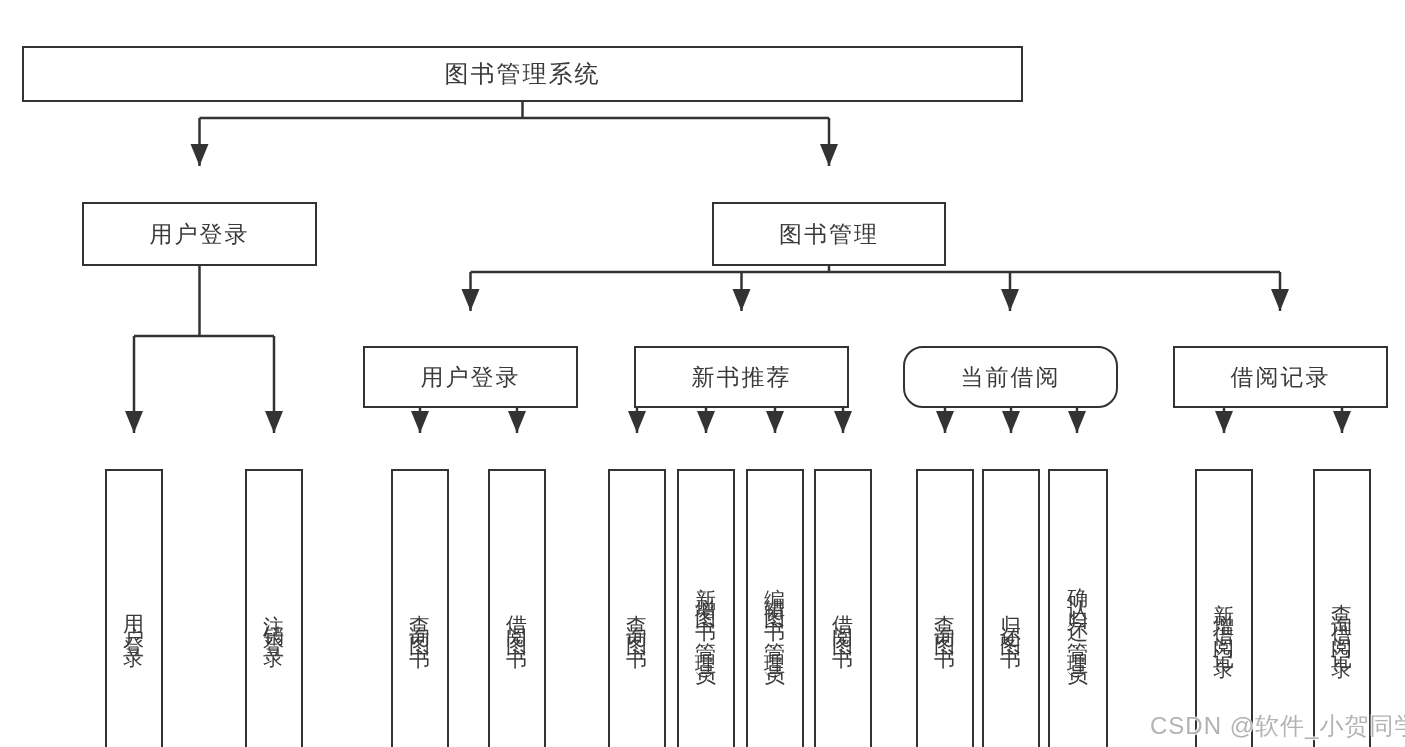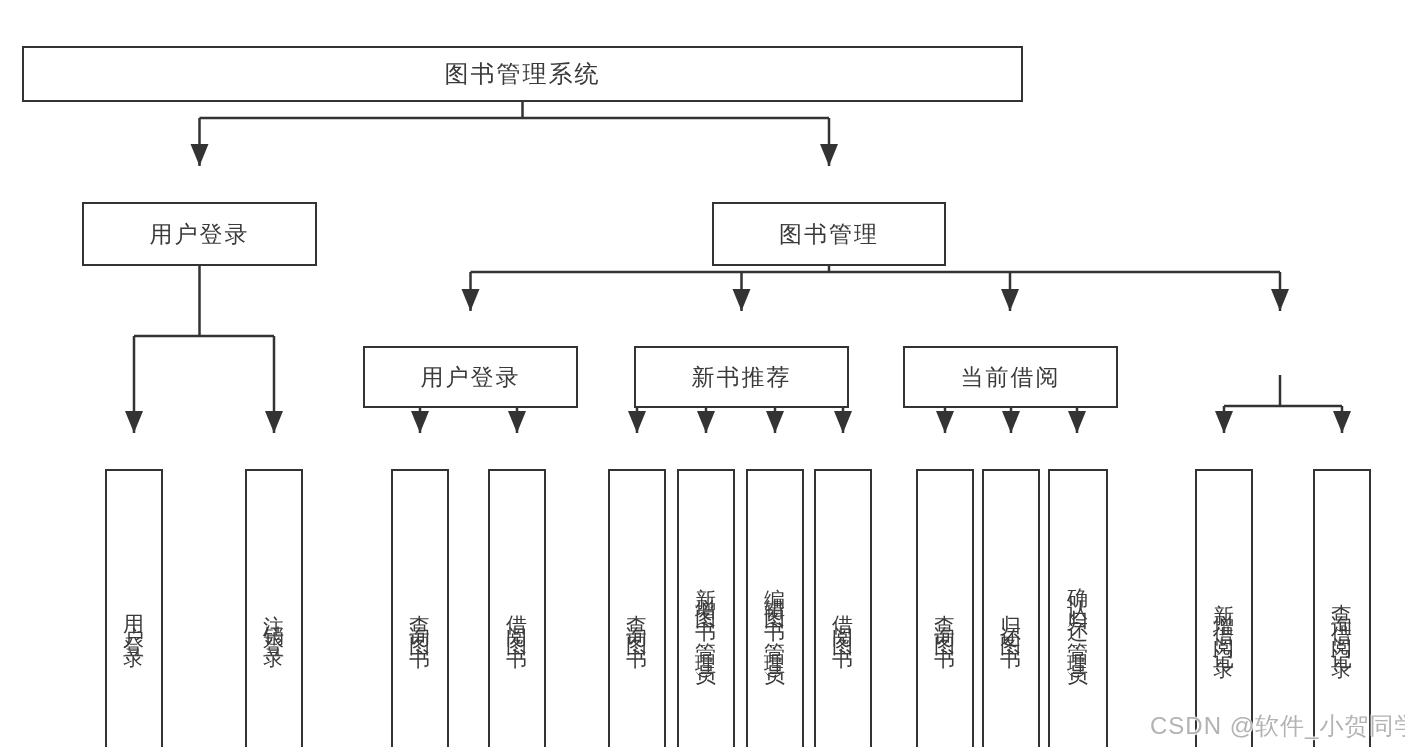--- a/index.html
+++ b/index.html
@@ -108,22 +108,25 @@
   <div class="node node-h" style="left:712px; top:169px; width:234px; height:64px;">
     <span>图书管理</span>
   </div>
 
   <div class="node node-h" style="left:363px; top:313px; width:215px; height:62px;">
     <span>用户登录</span>
   </div>
   <div class="node node-h" style="left:634px; top:313px; width:215px; height:62px;">
     <span>新书推荐</span>
   </div>
-  <div class="node node-h" style="left:903px; top:313px; width:215px; height:62px;">
+  <div class="node node-h" style="left:903px; top:313px; width:215px; height:62px;border-radius:20px;">
     <span>当前借阅</span>
+  </div>
+  <div class="node node-h" style="left:1173px; top:313px; width:215px; height:62px;">
+    <span>借阅记录</span>
   </div>
 
   <div class="node node-v" style="left:105px; top:436px; width:58px; height:302px;">
     <span>用户登录</span>
   </div>
   <div class="node node-v" style="left:245px; top:436px; width:58px; height:302px;">
     <span>注销登录</span>
   </div>
   <div class="node node-v" style="left:391px; top:436px; width:58px; height:302px;">
     <span>查询图书</span>

